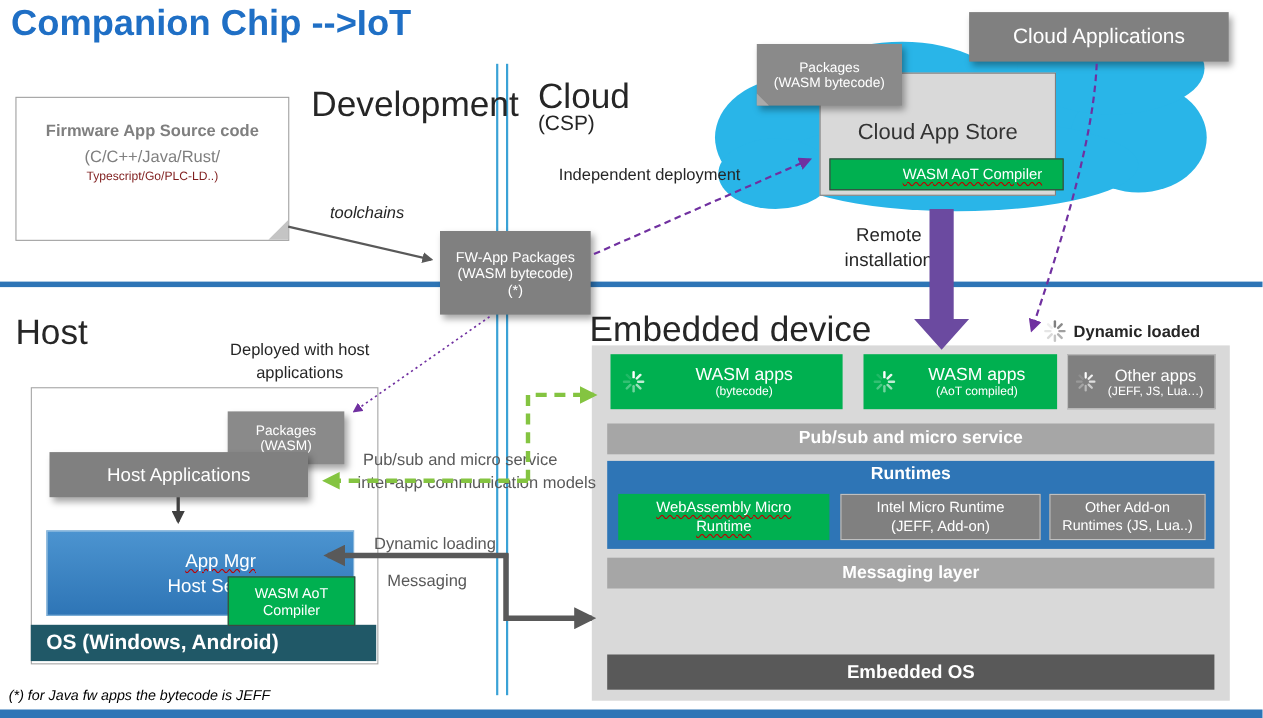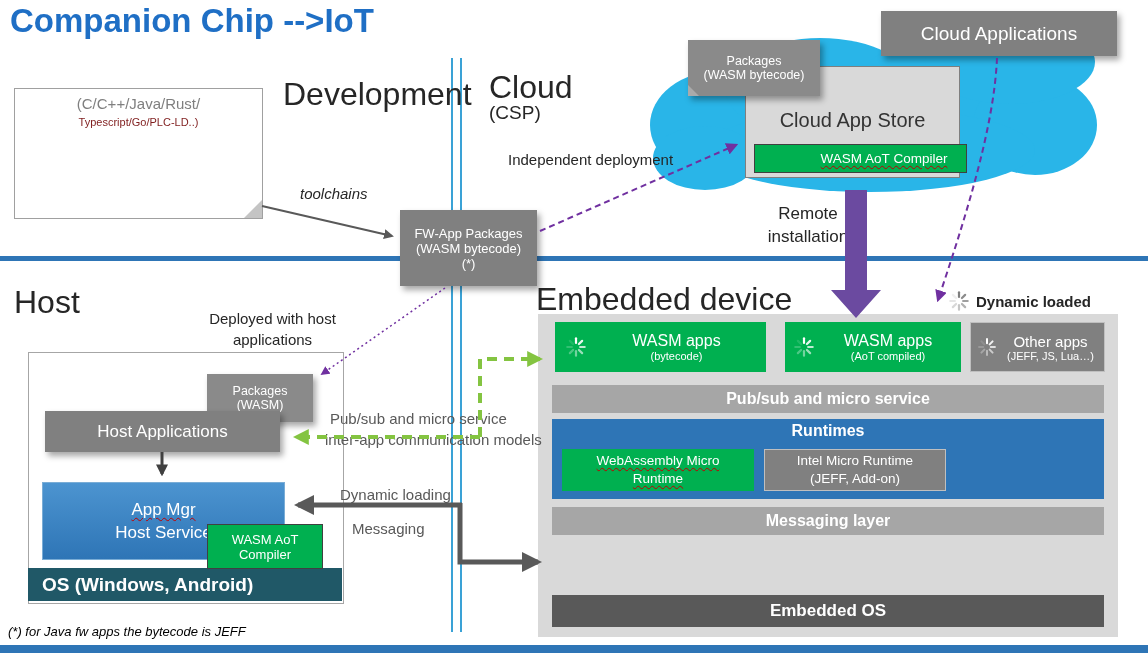--- a/index.html
+++ b/index.html
@@ -50,20 +50,21 @@
   <div class="abs z3" style="left:10px;top:2px;font-size:33px;font-weight:bold;color:#1f6fc5;">Companion Chip --&gt;IoT</div>
 
   <div class="abs z3 sectlabel" style="left:283px;top:76px;">Development</div>
   <div class="abs z3 sectlabel" style="left:489px;top:69px;">Cloud</div>
   <div class="abs z3" style="left:489px;top:102px;font-size:19px;">(CSP)</div>
   <div class="abs z3 sectlabel" style="left:14px;top:284px;">Host</div>
   <div class="abs z3 sectlabel" style="left:536px;top:281px;">Embedded device</div>
 
   <div class="abs z3" style="left:14px;top:88px;width:247px;height:129px;background:#fff;border:1.5px solid #a0a0a0;">
     <div class="fold-br"></div>
+    <div class="hcenter" style="margin-top:22px;font-size:15px;font-weight:bold;color:#7f7f7f;">Firmware App Source code</div>
     <div class="hcenter" style="margin-top:6px;font-size:15px;color:#7f7f7f;">(C/C++/Java/Rust/</div>
     <div class="hcenter" style="margin-top:4px;font-size:11px;color:#7f1d1d;">Typescript/Go/PLC-LD..)</div>
   </div>
 
   <div class="abs z3 smalllabel" style="left:300px;top:185px;font-style:italic;">toolchains</div>
 
   <div class="abs z3 graybox shadow center" style="left:400px;top:210px;width:137px;height:76px;font-size:13px;">
     <div>FW-App Packages</div>
     <div>(WASM bytecode)</div>
     <div>(*)</div>
@@ -92,21 +93,21 @@
 
   <div class="abs z4 shadow center" style="left:207px;top:374px;width:106px;height:48px;background:#8a8a8a;color:#fff;font-size:12.5px;">
     <div class="fold-bl"></div>
     <div>Packages</div>
     <div>(WASM)</div>
   </div>
 
   <div class="abs z4 graybox shadow center" style="left:45px;top:411px;width:235px;height:41px;font-size:17px;">Host Applications</div>
 
   <div class="abs z4 center" style="left:42px;top:482px;width:241px;height:76px;color:#fff;font-size:17px;
-              background:linear-gradient(#4c94d0,#2e75b6);border:1px solid #7aadd6;">
+              background:linear-gradient(#4c94d0,#2e75b6);border:1px solid #7aadd6;padding-left:37px;">
     <div class="sp">App Mgr</div>
     <div style="margin-top:3px;">Host Service</div>
   </div>
 
   <div class="abs z5 greenbox center" style="left:207px;top:524px;width:114px;height:43px;font-size:13px;border:1px solid #404040;">
     <div>WASM AoT</div>
     <div>Compiler</div>
   </div>
 
   <div class="abs z4" style="left:28px;top:568px;width:314px;height:33px;background:#205867;color:#fff;
@@ -189,20 +190,21 @@
         <div style="font-size:11px;">(JEFF, JS, Lua…)</div>
       </div>
     </div>
 
     <div class="abs bar" style="left:14px;top:71px;width:552px;height:28px;background:#a6a6a6;font-size:16px;">Pub/sub and micro service</div>
 
     <div class="abs bluebox" style="left:14px;top:105px;width:552px;height:80px;">
       <div class="hcenter" style="font-weight:bold;font-size:16px;margin-top:3px;">Runtimes</div>
       <div class="abs greenbox center sp" style="left:10px;top:30px;width:192px;height:42px;font-size:13.5px;line-height:1.3;padding:0 10px;box-sizing:border-box;">WebAssembly Micro Runtime</div>
       <div class="abs graybox center" style="left:212px;top:30px;width:182px;height:42px;font-size:13.5px;line-height:1.3;border:1px solid #bfbfbf;padding:0 14px;box-sizing:border-box;">Intel Micro Runtime (JEFF, Add-on)</div>
+      <div class="abs graybox center" style="left:402px;top:30px;width:142px;height:42px;font-size:13px;line-height:1.3;border:1px solid #bfbfbf;padding:0 4px;box-sizing:border-box;">Other Add-on Runtimes (JS, Lua..)</div>
     </div>
 
     <div class="abs bar" style="left:14px;top:193px;width:552px;height:28px;background:#a6a6a6;font-size:16px;">Messaging layer</div>
 
 
     <div class="abs bar" style="left:14px;top:281px;width:552px;height:32px;background:#595959;font-size:17px;">Embedded OS</div>
   </div>
 
   <div class="abs z3" style="left:8px;top:624px;font-size:13px;font-style:italic;color:#000;">(*) for Java fw apps the bytecode is JEFF</div>
 

